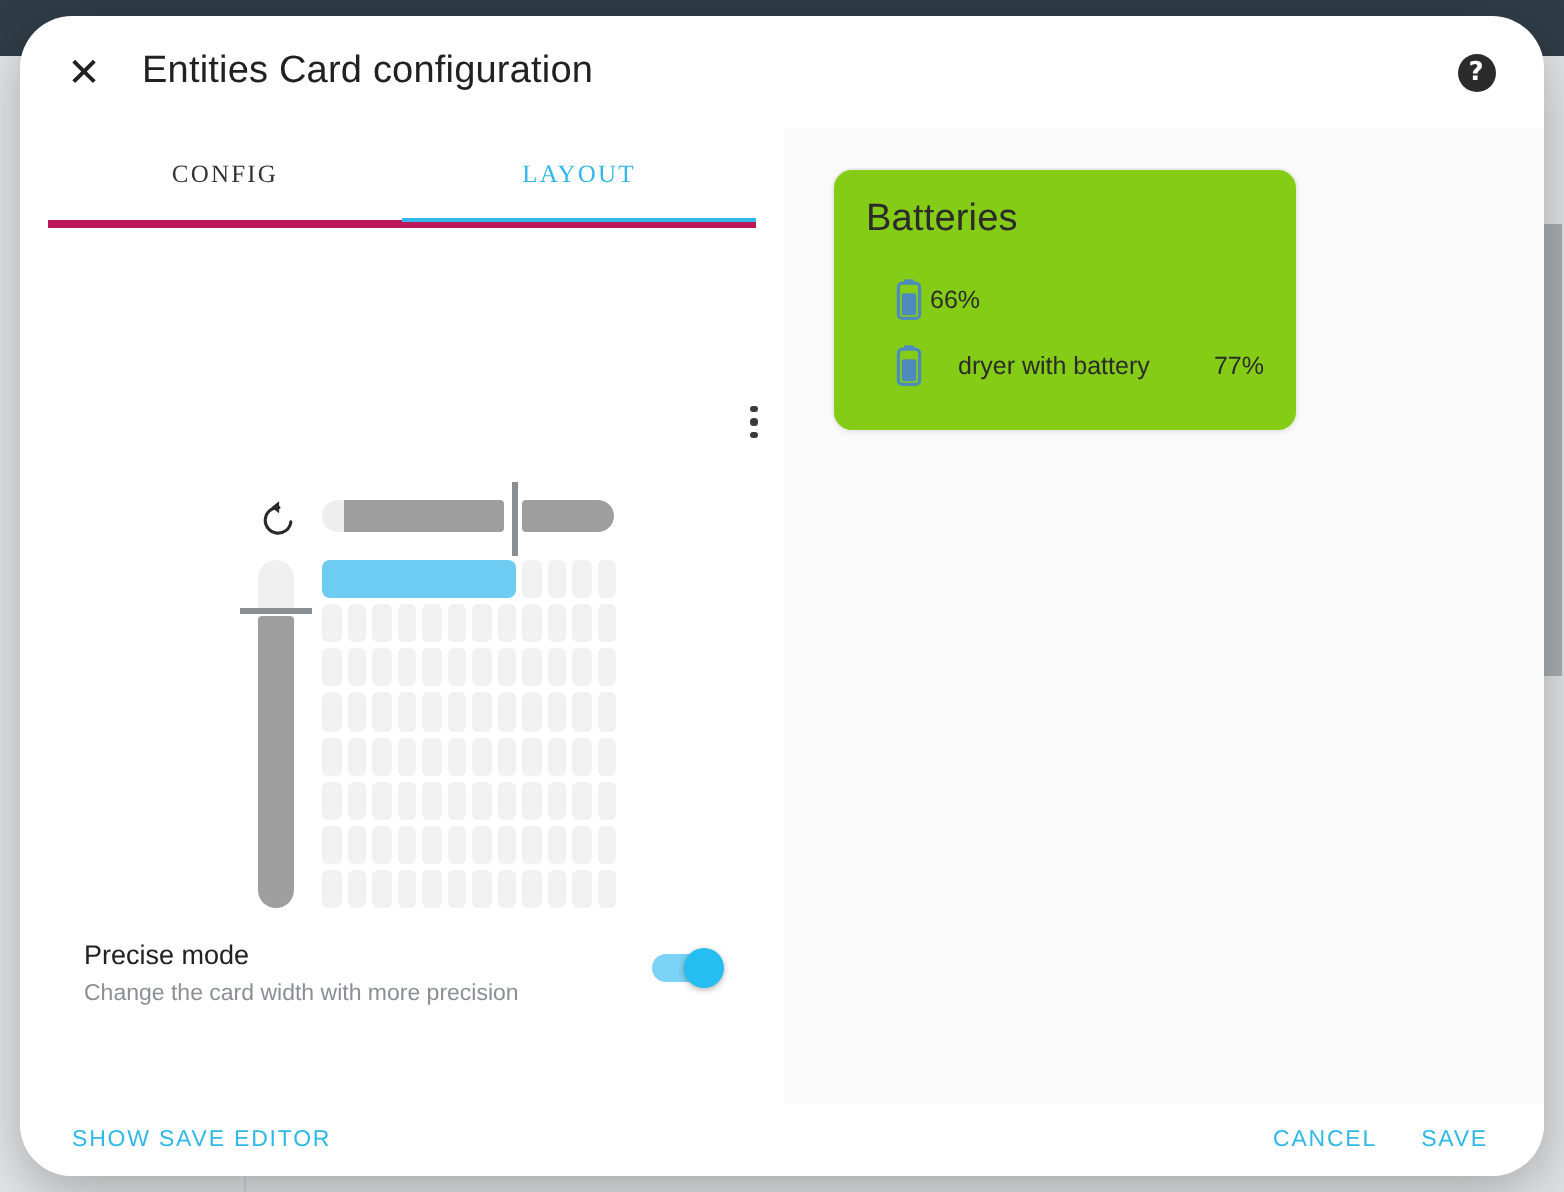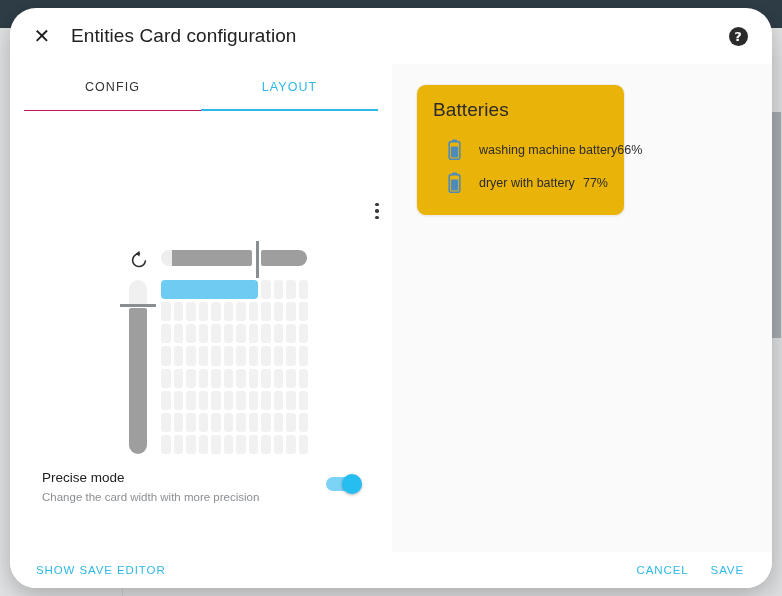--- a/index.html
+++ b/index.html
@@ -130,21 +130,22 @@
     padding: 20px 24px;
     box-sizing: border-box;
   }
 
   
   .tabs {
     display: flex;
     height: 46px;
     margin: 0 14px;
     position: relative;
-    border-bottom: 1px solid #be185d;
+    border-bottom: 4px solid #be185d;
+    font-family: Liberation Serif, serif;
   }
   .tab {
     flex: 1 1 0;
     display: flex;
     align-items: center;
     justify-content: center;
     font-size: 12.5px;
     letter-spacing: 1.1px;
     color: #333333;
     cursor: pointer;
@@ -325,22 +326,22 @@
     top: -3px;
     width: 20px; height: 20px;
     border-radius: 50%;
     box-shadow: 0 1px 3px rgba(0,0,0,0.3);
   }
   .toggle.off .knob { left: -2px; background: #fbfbfb; }
   .toggle.on  .knob { left: 16px; background: #26bdf0; }
 
   
   .preview-card {
-    width: 209px;
-    background: #eab308;
+    width: 233px;
+    background: #84cc16;
     border: 1px solid #ececec;
     border-radius: 10px;
     box-shadow: 0 1px 2px rgba(0,0,0,0.05);
     padding: 14px 16px 16px 16px;
     box-sizing: border-box;
   }
   .preview-title {
     font-size: 19px;
     color: #2b2b2b;
     font-weight: 400;
@@ -578,21 +579,20 @@
         <div class="preview-title">Batteries</div>
         <div id="entity-list">
             <div class="entity-row">
               <div class="entity-icon">
                 <svg width="15" height="21" viewBox="0 0 15 21">
                   <rect x="5" y="0.6" width="5" height="2.4" rx="0.8" fill="#4d8bbd"></rect>
                   <rect x="2.2" y="2.6" width="10.6" height="17.6" rx="2" fill="none" stroke="#4d8bbd" stroke-width="1.6"></rect>
                   <rect x="3.9" y="7.6" width="7.2" height="11" rx="1" fill="#4d8bbd"></rect>
                 </svg>
               </div>
-              <div class="entity-name">washing machine battery</div>
               <div class="entity-state">66%</div>
             </div>
             <div class="entity-row">
               <div class="entity-icon">
                 <svg width="15" height="21" viewBox="0 0 15 21">
                   <rect x="5" y="0.6" width="5" height="2.4" rx="0.8" fill="#4d8bbd"></rect>
                   <rect x="2.2" y="2.6" width="10.6" height="17.6" rx="2" fill="none" stroke="#4d8bbd" stroke-width="1.6"></rect>
                   <rect x="3.9" y="7.6" width="7.2" height="11" rx="1" fill="#4d8bbd"></rect>
                 </svg>
               </div>

